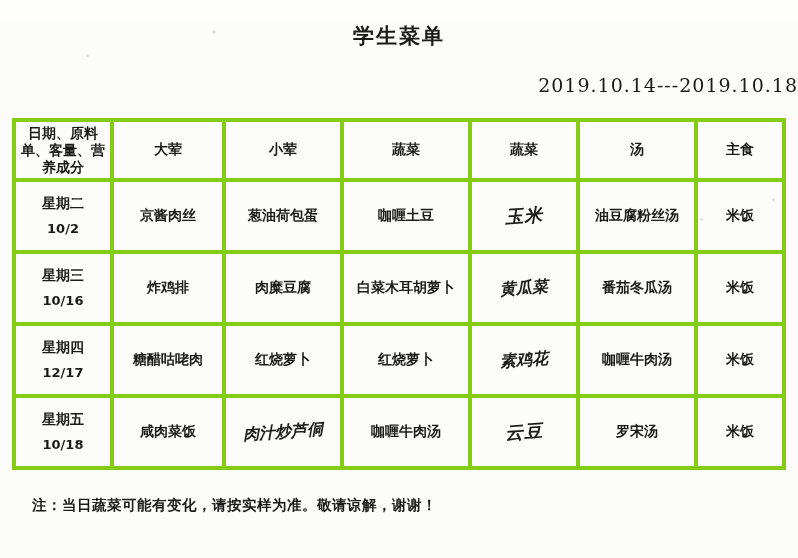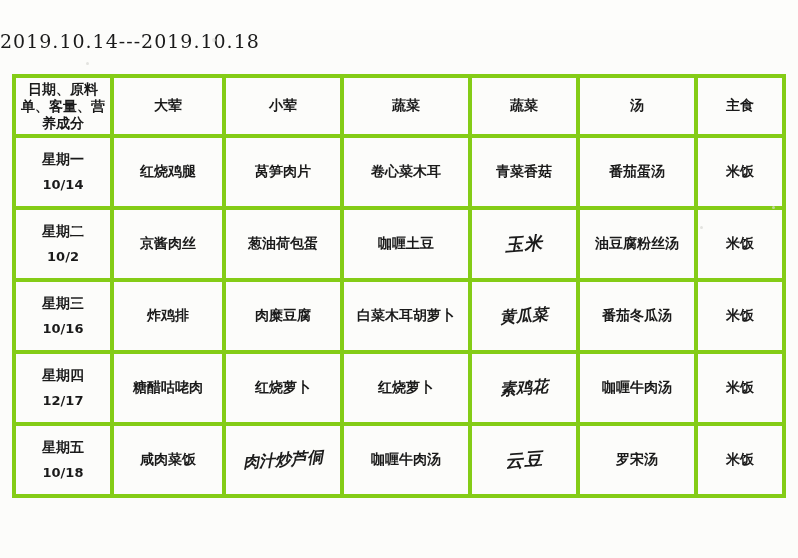--- a/index.html
+++ b/index.html
@@ -30,23 +30,23 @@
   }
   .title {
     text-align: center;
     font-size: 21px;
     font-weight: bold;
     letter-spacing: 2px;
     margin-top: 22px;
     font-family: "DejaVu Sans", "Liberation Sans", sans-serif;
   }
   .subtitle {
-    text-align: left;
+    text-align: right;
     font-size: 19px;
-    margin-top: 30px;
+    margin-top: 24px;
     letter-spacing: 1px;
     font-family: "DejaVu Serif", "Liberation Serif", serif;
   }
   table.menu {
     border-collapse: collapse;
     margin: 22px auto 0 auto;
     width: 748px;
     table-layout: fixed;
   }
   table.menu td, table.menu th {
@@ -105,20 +105,21 @@
 </head>
 <body>
 
 <div class="page">
 
   <div class="speck" style="left:212px; top:8px; width:4px; height:4px;"></div>
   <div class="speck" style="left:86px; top:32px; width:3px; height:3px;"></div>
   <div class="speck" style="left:700px; top:196px; width:3px; height:3px;"></div>
   <div class="speck" style="left:772px; top:176px; width:3px; height:3px;"></div>
 
+  <div class="title">学生菜单</div>
   <div class="subtitle">2019.10.14---2019.10.18</div>
 
   <table class="menu">
     <colgroup>
       <col class="col-w1">
         <col class="col-w2">
         <col class="col-w3">
         <col class="col-w4">
       <col class="col-w5">
         <col class="col-w6">
@@ -129,32 +130,20 @@
         <th class="corner-cell">日期、原料单、客量、营养成分</th>
         <th>大荤</th>
         <th>小荤</th>
         <th>蔬菜</th>
         <th>蔬菜</th>
         <th>汤</th>
         <th>主食</th>
       </tr>
     </thead>
     <tbody>
-      <tr>
-        <td class="daycell">
-          <span class="d1">星期一</span>
-          <span class="d2">10/14</span>
-        </td>
-        <td>红烧鸡腿</td>
-        <td>莴笋肉片</td>
-        <td>卷心菜木耳</td>
-        <td>青菜香菇</td>
-        <td>番茄蛋汤</td>
-        <td>米饭</td>
-      </tr>
       <tr>
         <td class="daycell">
           <span class="d1">星期二</span>
           <span class="d2">10/2</span>
         </td>
         <td>京酱肉丝</td>
         <td>葱油荷包蛋</td>
         <td>咖喱土豆</td>
         <td><span class="hand">玉米</span></td>
         <td>油豆腐粉丝汤</td>
@@ -192,13 +181,14 @@
         <td>咸肉菜饭</td>
         <td><span class="hand small">肉汁炒芦侗</span></td>
         <td>咖喱牛肉汤</td>
         <td><span class="hand">云豆</span></td>
         <td>罗宋汤</td>
         <td>米饭</td>
       </tr>
     </tbody>
   </table>
 
+  <div class="note">注：当日蔬菜可能有变化，请按实样为准。敬请谅解，谢谢！</div>
 </div>
 
 </body></html>

